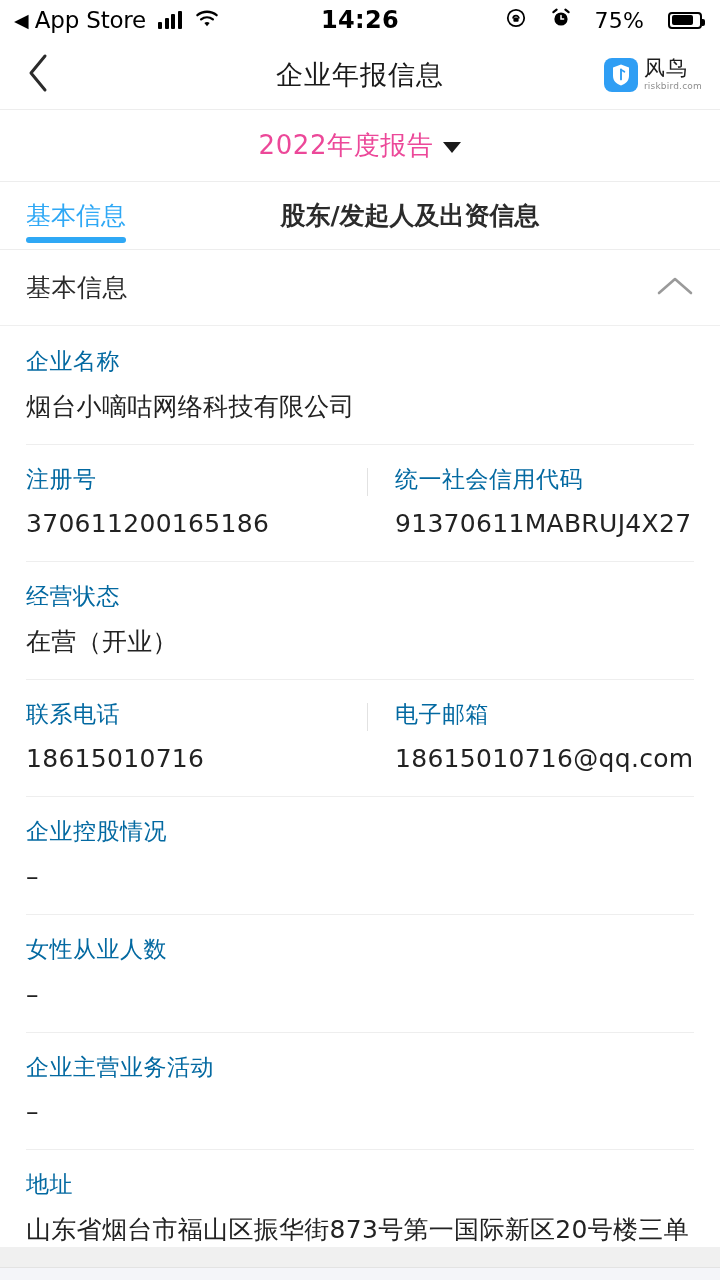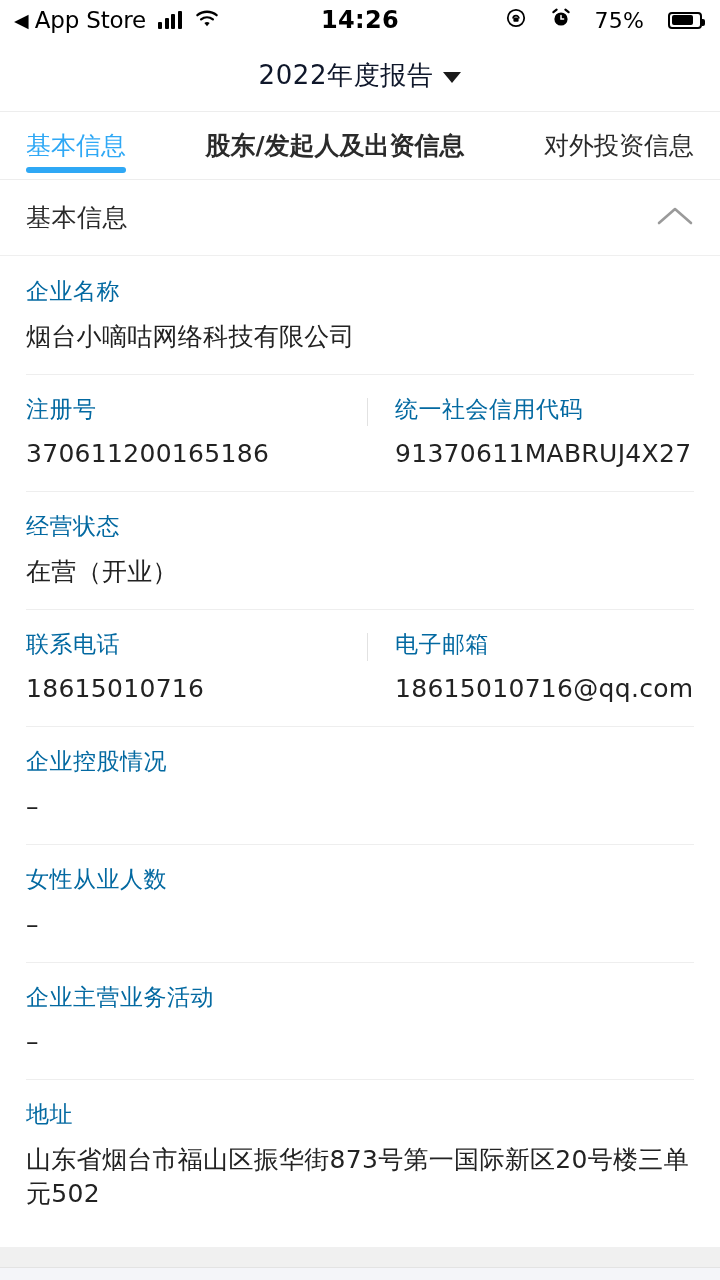--- a/index.html
+++ b/index.html
@@ -53,21 +53,21 @@
   }
   .logo-text{ display:flex; flex-direction:column; line-height:1; }
   .logo-cn{ font-size:21px; color:#1d1d1d; letter-spacing:1px; font-weight:500; }
   .logo-en{ font-size:9px; color:#8d8d8d; letter-spacing:.2px; margin-top:3px; }
 
   
   .yearbar{
     flex:0 0 72px; height:72px; display:flex; align-items:center; justify-content:center;
     border-bottom:1px solid #ededed; background:#fff; gap:10px;
   }
-  .year-label{ font-size:26px; color:#0f172a; letter-spacing:.6px; }
+  .year-label{ font-size:26px; color:#ec4899; letter-spacing:.6px; }
   .caret-down{ width:0;height:0;border-left:9px solid transparent;border-right:9px solid transparent;border-top:11px solid #1a1a1a; display:inline-block; margin-top:4px; }
 
   
   .tabs{
     flex:0 0 68px; height:68px; display:flex; align-items:stretch;
     background:#fff; border-bottom:1px solid #ededed; padding:0 26px;
   }
   .tab{
     display:flex; align-items:center; justify-content:center;
     position:relative; font-size:25px; color:#2b2b2b; white-space:nowrap;
@@ -150,36 +150,56 @@
           <path d="M10 7.6V11h2.6" stroke="#fff" stroke-width="1.5" stroke-linecap="round" fill="none"></path>
         </svg>
       </span>
       <span class="sb-batt-pct">75%</span>
       <span class="sb-batt">
           <i></i>
         </span>
     </div>
   </div>
 
+  <div class="navbar">
+    <div class="nav-back">
+      <span>
+        <svg width="26" height="42" viewBox="0 0 26 42">
+          <path d="M20 4L6 21l14 17" stroke="#2b2b2b" stroke-width="3" fill="none" stroke-linecap="round" stroke-linejoin="round"></path>
+        </svg>
+      </span>
+    </div>
+    <div class="nav-title">企业年报信息</div>
+    <div class="nav-logo">
+      <span class="logo-badge">
+        <svg width="22" height="24" viewBox="0 0 22 24">
+          <path d="M11 1.6l8 3v8.2c0 5.1-3.4 8.3-8 9.6-4.6-1.3-8-4.5-8-9.6V4.6l8-3z" fill="#fff"></path>
+          <path d="M11 6.4v10" stroke="#2f9ef4" stroke-width="1.9" stroke-linecap="round"></path>
+          <path d="M11 6.6l3.4 2.2" stroke="#2f9ef4" stroke-width="1.7" stroke-linecap="round"></path>
+        </svg>
+      </span>
+      <span class="logo-text">
+        <span class="logo-cn">风鸟</span>
+        <span class="logo-en">riskbird.com</span>
+      </span>
+    </div>
+  </div>
 
   <div class="yearbar">
     <span class="year-label">2022年度报告</span>
     <span class="caret-down"></span>
   </div>
 
   <div class="tabs">
     <div class="tab t1 active">
       <span>基本信息</span>
       <span class="tab-underline"></span>
     </div>
     <div class="tab t2">
       <span>股东/发起人及出资信息</span>
-    </div>
-    <div class="tab t3">
-      <span>对外投资信息</span>
     </div>
   </div>
 
   <div class="section-head">
     <span class="section-title">基本信息</span>
     <span class="chev-up">
       <svg width="38" height="24" viewBox="0 0 38 24">
         <path d="M3 19L19 5l16 14" stroke="#9a9a9a" stroke-width="2.6" fill="none" stroke-linecap="round" stroke-linejoin="round"></path>
       </svg>
     </span>

